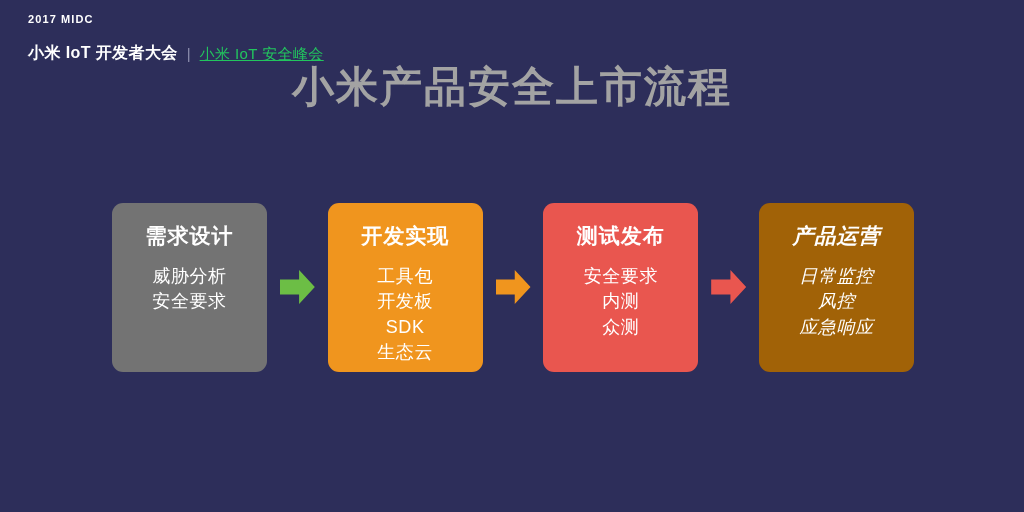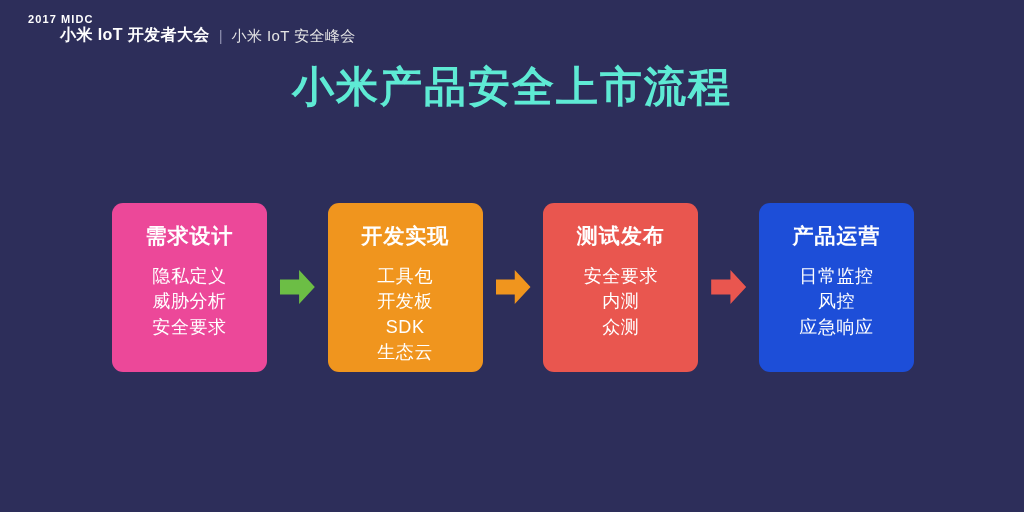--- a/index.html
+++ b/index.html
@@ -26,56 +26,56 @@
     position: absolute;
     left: 28px;
     top: 14px;
     line-height: 1;
   }
   .brand-kicker {
     font-size: 11px;
     font-weight: bold;
     letter-spacing: 1.1px;
     color: #ffffff;
-    margin-bottom: 2px;
+    margin-bottom: 20px;
   }
   .brand-line {
     display: flex;
     align-items: center;
     white-space: nowrap;
   }
   .brand-main {
     font-size: 16px;
     font-weight: bold;
     color: #ffffff;
     letter-spacing: 0.4px;
-    margin-left: 32px;
   }
   .brand-sep {
     color: #8e8fae;
     font-size: 15px;
     margin: 0 9px;
     font-weight: 300;
   }
   .brand-sub {
     font-size: 15px;
-    color: #e5e5e5;
+    color: #22c55e;
     letter-spacing: 0.4px;
+    text-decoration: underline;
   }
 
   
   .page-title {
     position: absolute;
     top: 64px;
     left: 0;
     width: 1024px;
     text-align: center;
     font-size: 42px;
     font-weight: bold;
-    color: #5eead4;
+    color: #a3a3a3;
     letter-spacing: 2px;
     line-height: 1.1;
   }
 
   
   .flow {
     position: absolute;
     left: 112px;
     top: 202px;
     width: 802px;
@@ -142,24 +142,23 @@
     <div class="brand-line">
       <span class="brand-main">小米 IoT 开发者大会</span>
       <span class="brand-sep">|</span>
       <span class="brand-sub">小米 IoT 安全峰会</span>
     </div>
   </div>
 
   <div class="page-title">小米产品安全上市流程</div>
 
   <div class="flow" id="flow-root">
-      <div class="stage green" style="background: #ec4899;">
+      <div class="stage green" style="background: #737373;">
         <div class="stage-title">需求设计</div>
         <div class="stage-items">
-          <span class="stage-item">隐私定义</span>
           <span class="stage-item">威胁分析</span>
           <span class="stage-item">安全要求</span>
         </div>
       </div>
       <div class="arrow-cell">
         <div class="arrow green" style="background: rgb(108, 190, 69);"></div>
       </div>
       <div class="stage orange" style="background: rgb(240, 149, 30);">
         <div class="stage-title">开发实现</div>
         <div class="stage-items">
@@ -176,21 +175,21 @@
         <div class="stage-title">测试发布</div>
         <div class="stage-items">
           <span class="stage-item">安全要求</span>
           <span class="stage-item">内测</span>
           <span class="stage-item">众测</span>
         </div>
       </div>
       <div class="arrow-cell">
         <div class="arrow red" style="background: rgb(233, 86, 79);"></div>
       </div>
-      <div class="stage blue" style="background: #1d4ed8;">
+      <div class="stage blue" style="background: #a16207; font-style: italic;">
         <div class="stage-title">产品运营</div>
         <div class="stage-items">
           <span class="stage-item">日常监控</span>
           <span class="stage-item">风控</span>
           <span class="stage-item">应急响应</span>
         </div>
       </div>
     </div>
 
 </div>

